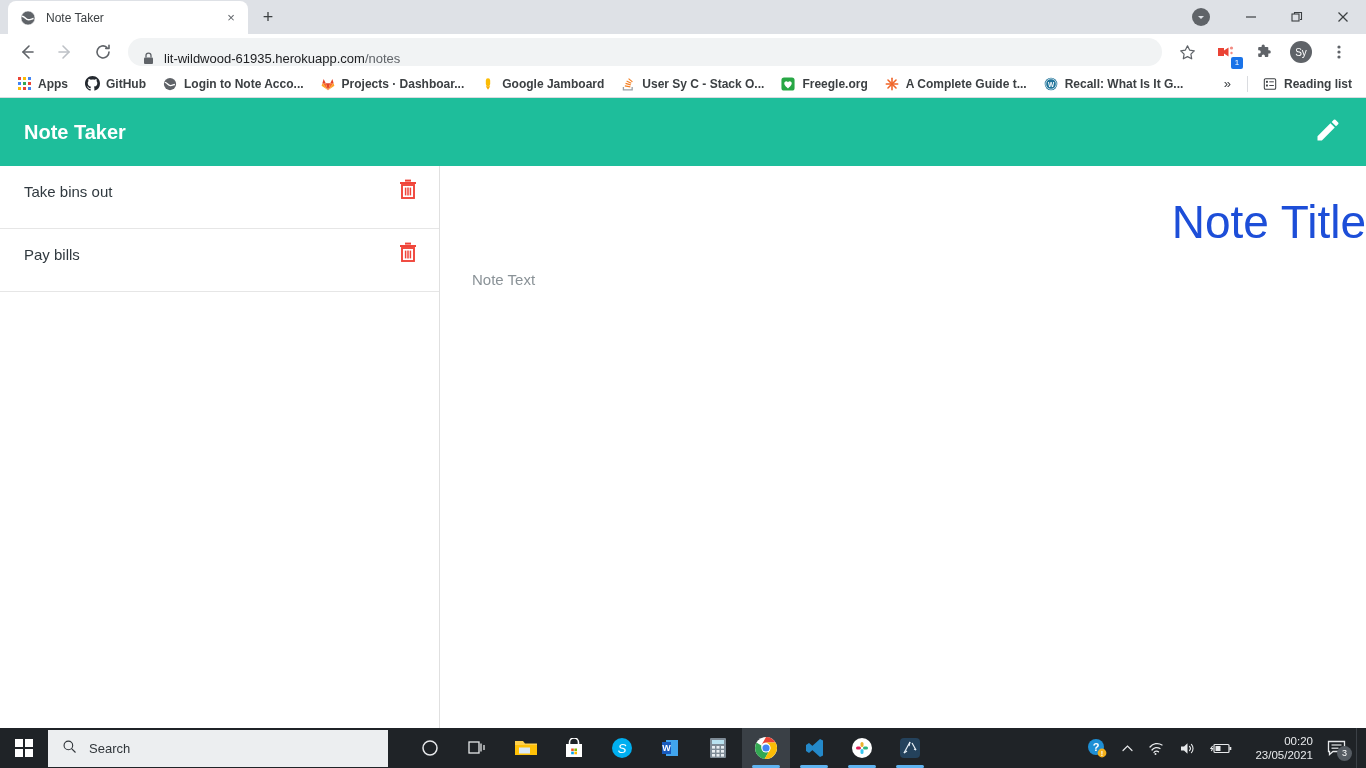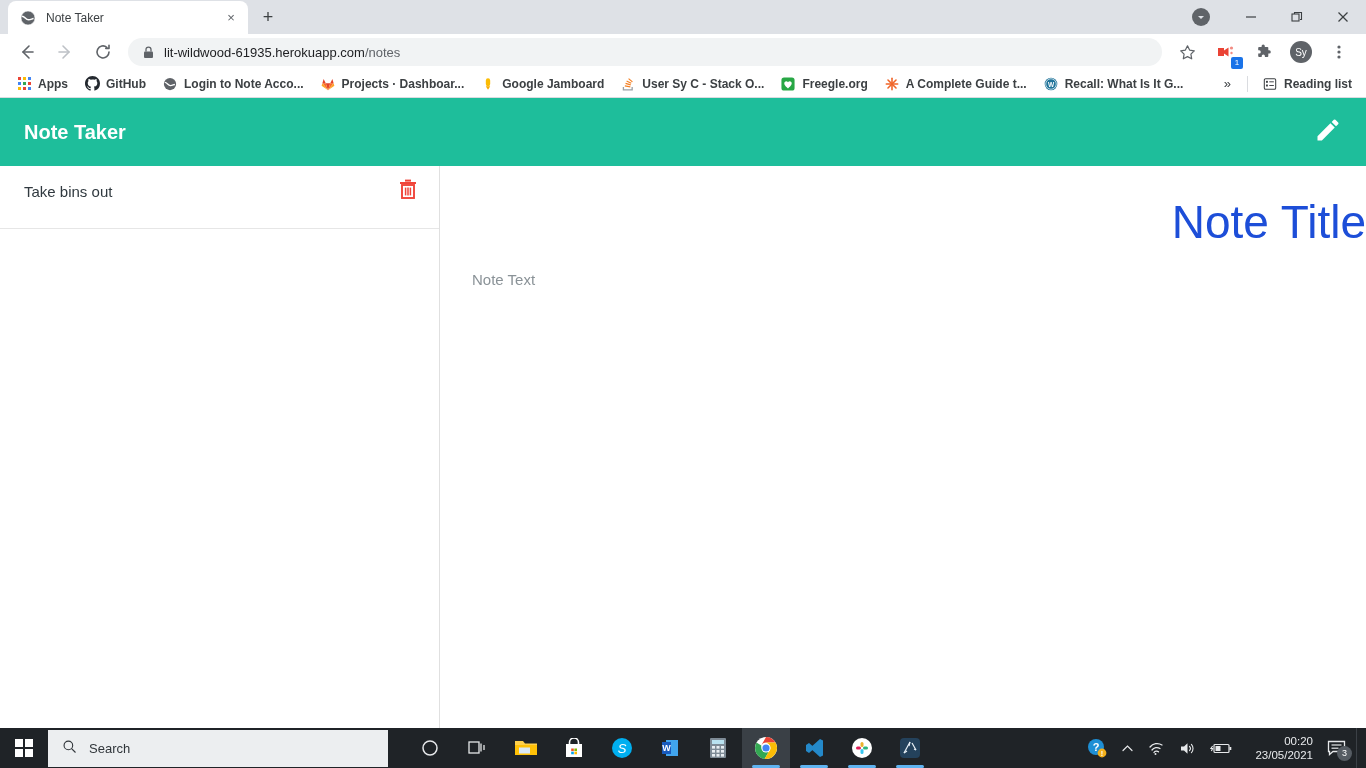--- a/index.html
+++ b/index.html
@@ -57,21 +57,21 @@
     display: flex; align-items: center; padding: 0 8px;
   }
   .tb-icon {
     width: 28px; height: 28px; margin: 0 5px;
     display: flex; align-items: center; justify-content: center;
     color: #5f6368;
   }
   .tb-icon.disabled { color: #bdc1c6; }
   .omnibox {
     flex: 1; height: 28px; background: #f1f3f4; border-radius: 14px;
-    display: flex; align-items: center; padding: 0 10px; margin: 0 6px;
+    display: flex; align-items: flex-end; padding: 0 10px; margin: 0 6px;
   }
   .omni-lock { width: 16px; height: 16px; margin: 0 8px 0 2px; display:flex; align-items:center; justify-content:center; }
   .omni-url { font-size: 13px; color: #202124; white-space: nowrap; }
   .omni-url .path { color: #5f6368; }
   .ext-badge {
     position: absolute; right: -4px; bottom: -3px;
     background: #1a73e8; color: #fff; font-size: 8px;
     min-width: 12px; height: 12px; border-radius: 2px; line-height: 12px;
     text-align: center; padding: 0 1px;
   }
@@ -415,20 +415,33 @@
               <rect x="1" y="3" width="16" height="2" fill="#F0453A"></rect>
               <rect x="3" y="6" width="12" height="13" fill="none" stroke="#F0453A" stroke-width="1.9"></rect>
               <line x1="6.6" y1="8.6" x2="6.6" y2="16.4" stroke="#F0453A" stroke-width="1.5"></line>
               <line x1="9" y1="8.6" x2="9" y2="16.4" stroke="#F0453A" stroke-width="1.5"></line>
               <line x1="11.4" y1="8.6" x2="11.4" y2="16.4" stroke="#F0453A" stroke-width="1.5"></line>
             </svg>
           </span>
         </div>
 
 
+        <div class="note-item">
+          <span class="note-item-title">Pay bills</span>
+          <span>
+            <svg width="18" height="20" viewBox="0 0 18 20">
+              <rect x="6" y="0.6" width="6" height="2" fill="#F0453A"></rect>
+              <rect x="1" y="3" width="16" height="2" fill="#F0453A"></rect>
+              <rect x="3" y="6" width="12" height="13" fill="none" stroke="#F0453A" stroke-width="1.9"></rect>
+              <line x1="6.6" y1="8.6" x2="6.6" y2="16.4" stroke="#F0453A" stroke-width="1.5"></line>
+              <line x1="9" y1="8.6" x2="9" y2="16.4" stroke="#F0453A" stroke-width="1.5"></line>
+              <line x1="11.4" y1="8.6" x2="11.4" y2="16.4" stroke="#F0453A" stroke-width="1.5"></line>
+            </svg>
+          </span>
+        </div>
       </div>
 
       <div class="main">
         <div class="note-title-field">Note Title</div>
         <div class="note-text-field">Note Text</div>
       </div>
 
     </div>
   </div>
 </div>

